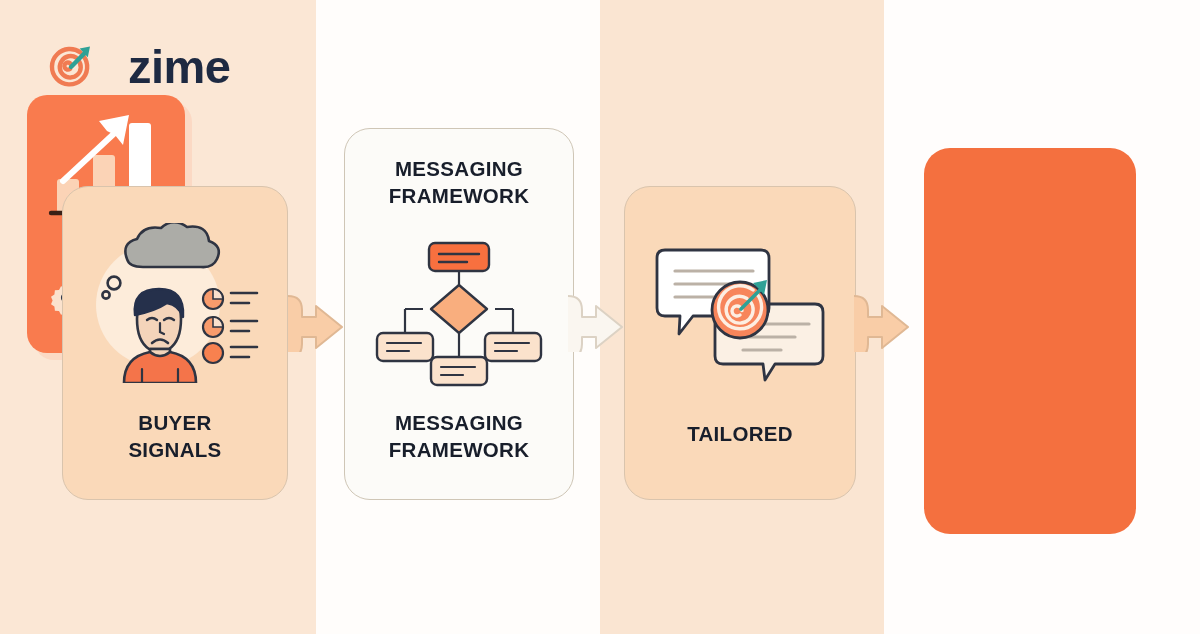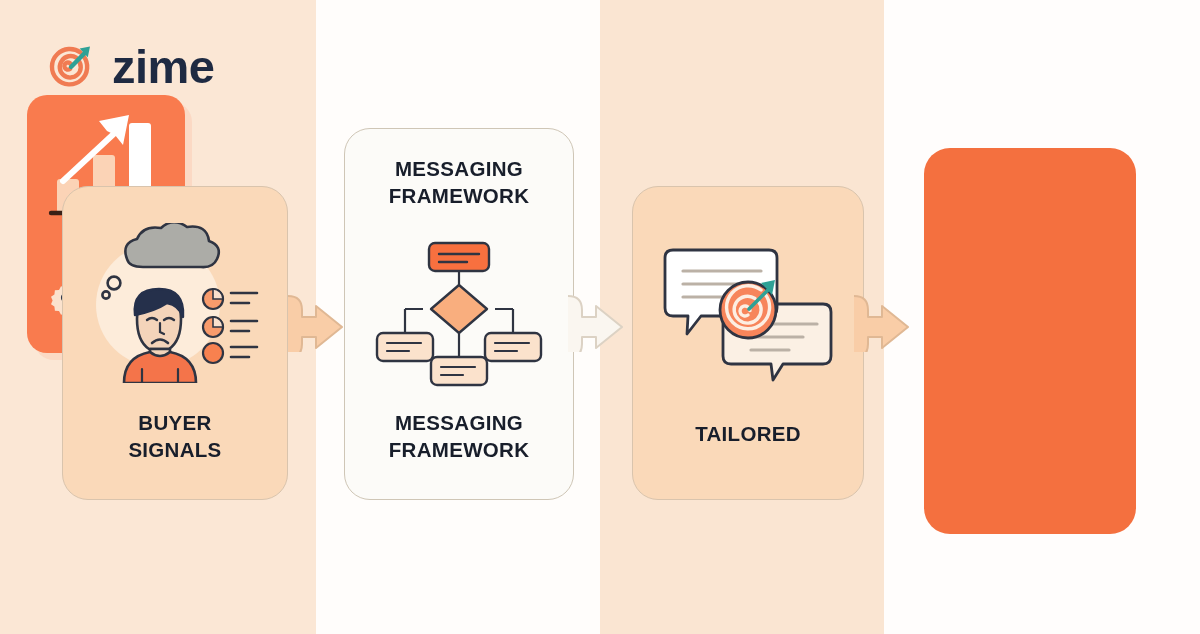--- a/index.html
+++ b/index.html
@@ -15,21 +15,21 @@
   .bands{position:absolute;inset:0;display:flex;}
   .band{height:100%;}
   .band-a{background:#FBE7D5;}
   .band-b{background:#FFFDFB;}
   .band-c{background:#FAE5D2;}
   .band-d{background:#FFFDFC;}
 
   
   .logo{
     position:absolute;left:40px;top:36px;
-    display:flex;align-items:center;gap:12px;text-align:center;
+    display:flex;align-items:center;gap:28px;text-align:center;
   }
   .logo-mark{width:60px;height:60px;display:block;}
   .logo-word{
     font-size:47px;font-weight:700;color:#1E2A42;
     letter-spacing:-0.5px;line-height:1;
     font-family:"Liberation Sans",sans-serif;
   }
 
   
   .card{
@@ -63,21 +63,21 @@
     text-transform:uppercase;
   }
   .card-art{display:flex;align-items:center;justify-content:center;}
 
   
   #card1{left:62px;top:186px;width:226px;height:314px;}
   #card1 .card-art{margin-bottom:26px;}
   
   #card2{left:344px;top:128px;width:230px;height:372px;}
   
-  #card3{left:624px;top:186px;width:232px;height:314px;margin-left:8px;}
+  #card3{left:624px;top:186px;width:232px;height:314px;}
   #card3 .card-art{margin-bottom:22px;}
   
   #card4{left:906px;top:128px;width:212px;height:386px;background:#FFFFFF;
          border:1.5px solid #CFC6B6;border-radius:26px;z-index:4;
          display:flex;flex-direction:column;align-items:center;
          padding:24px 0 20px;box-sizing:border-box;}
   #card4-shadow{
     position:absolute;left:924px;top:148px;width:212px;height:386px;
     background:#F4703F;border-radius:26px;z-index:3;
   }

